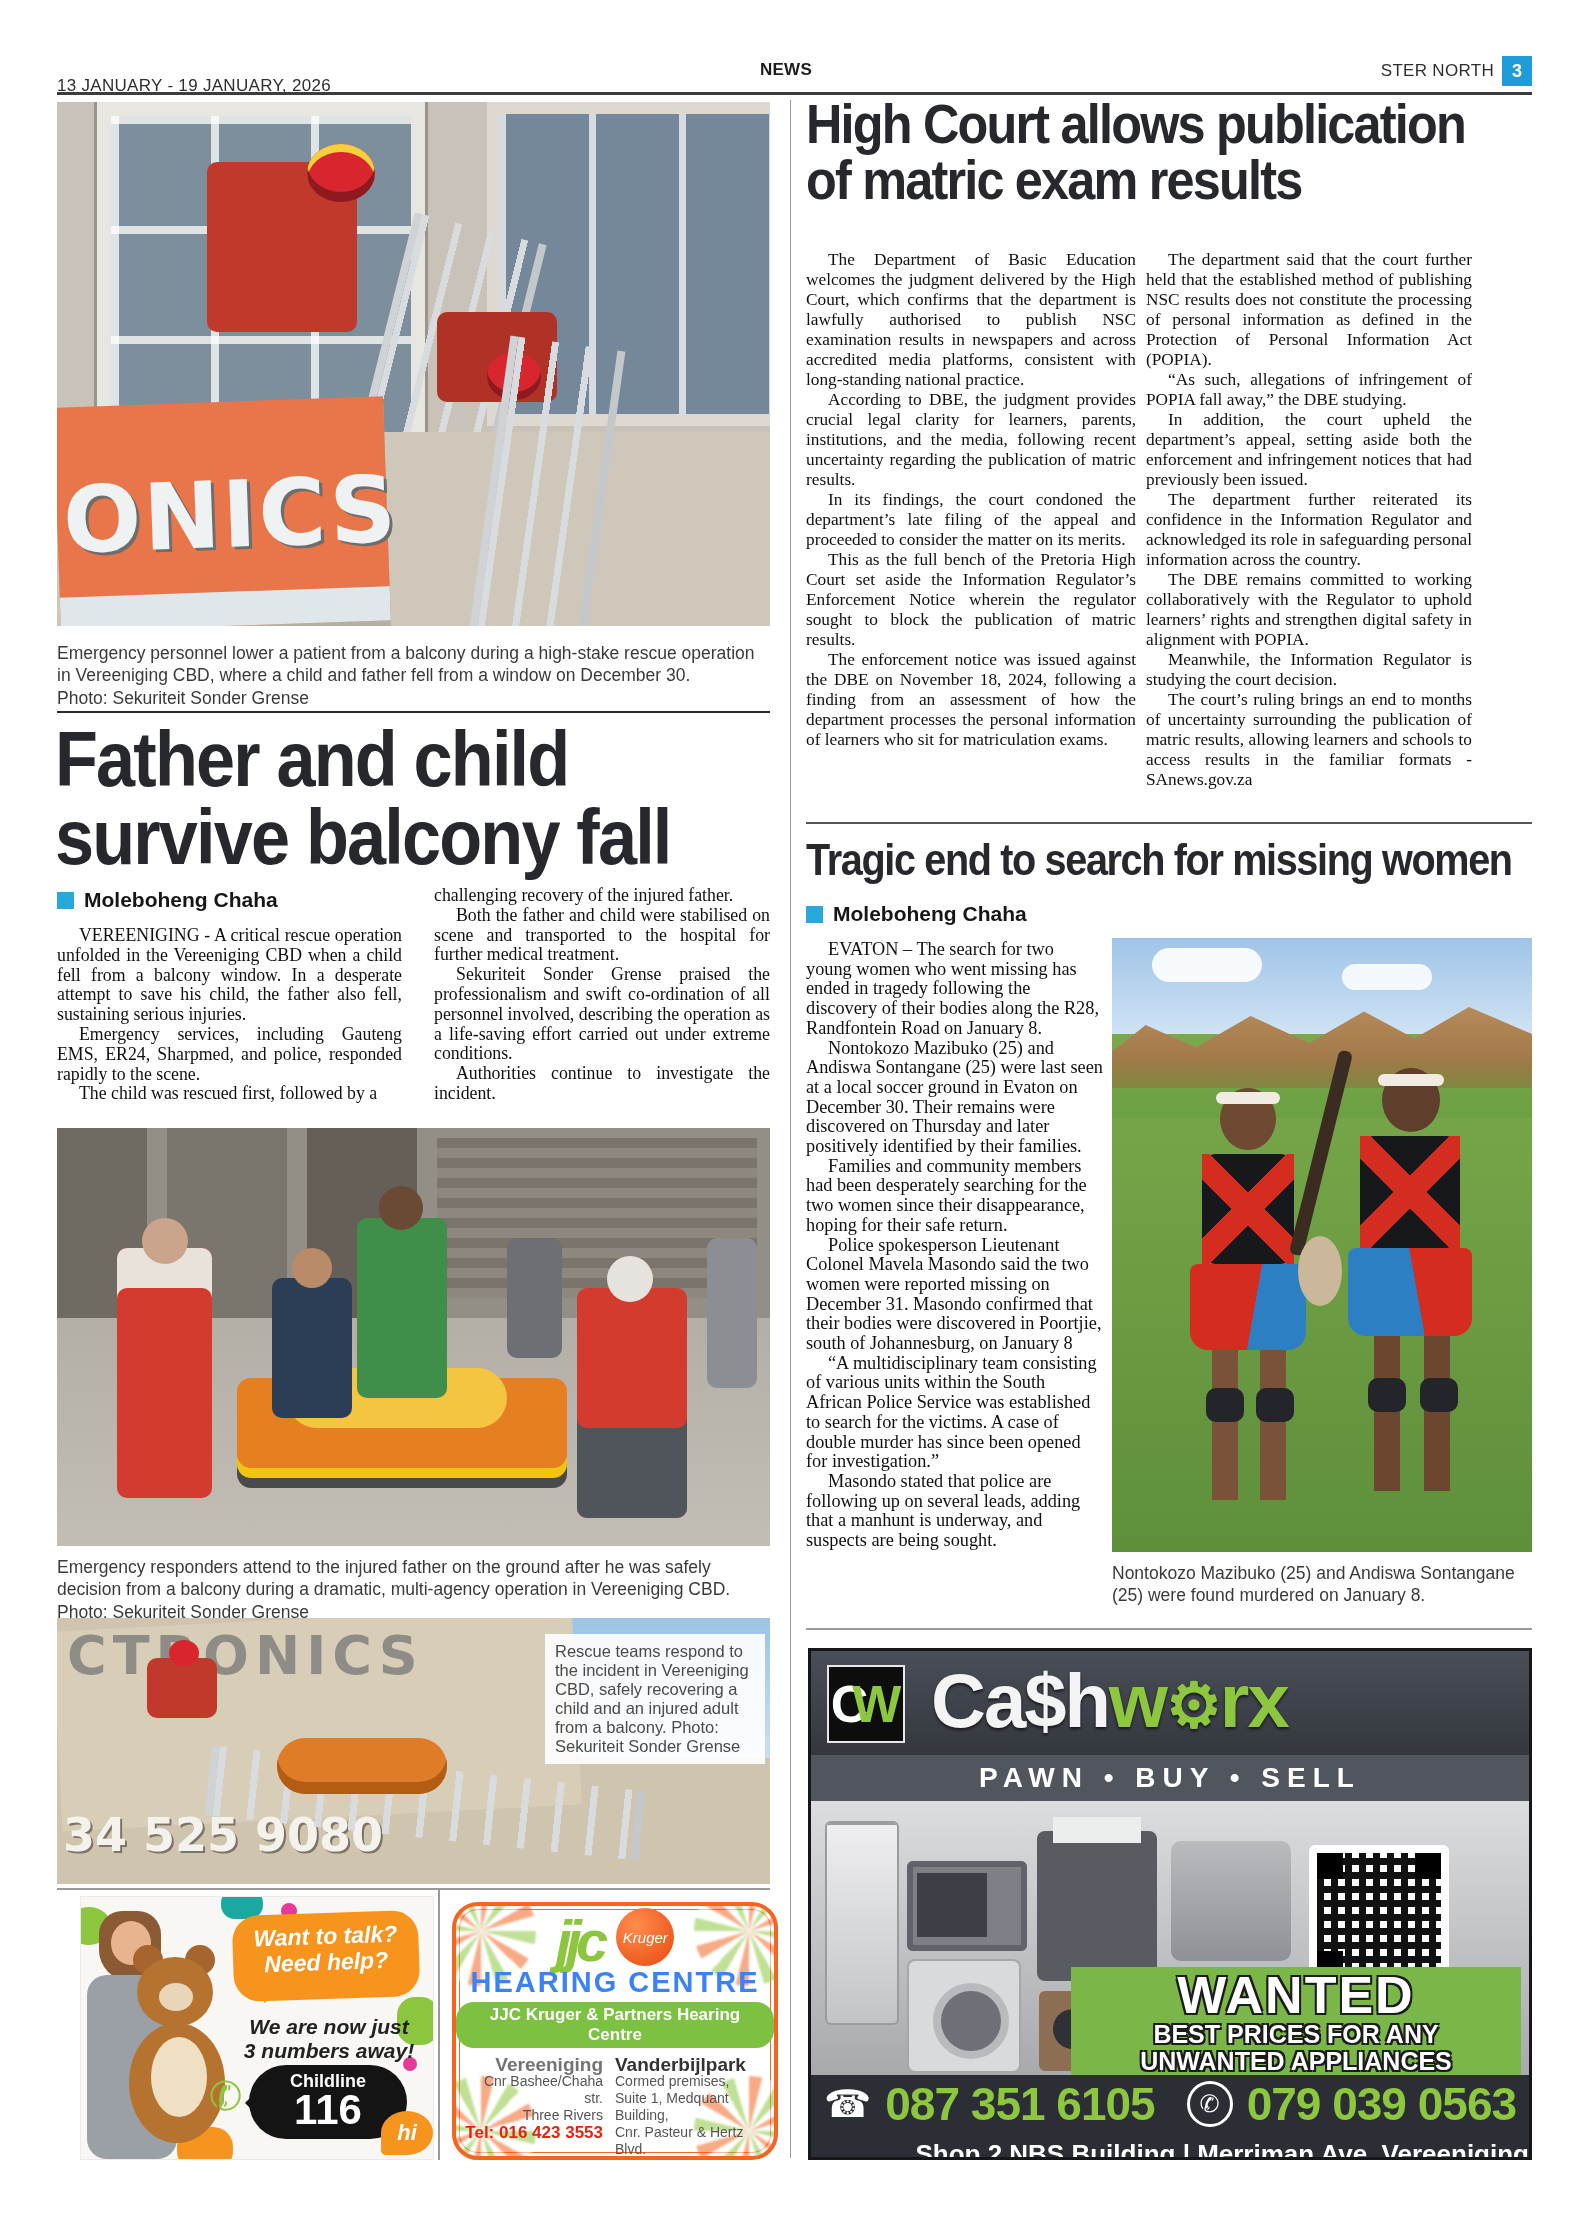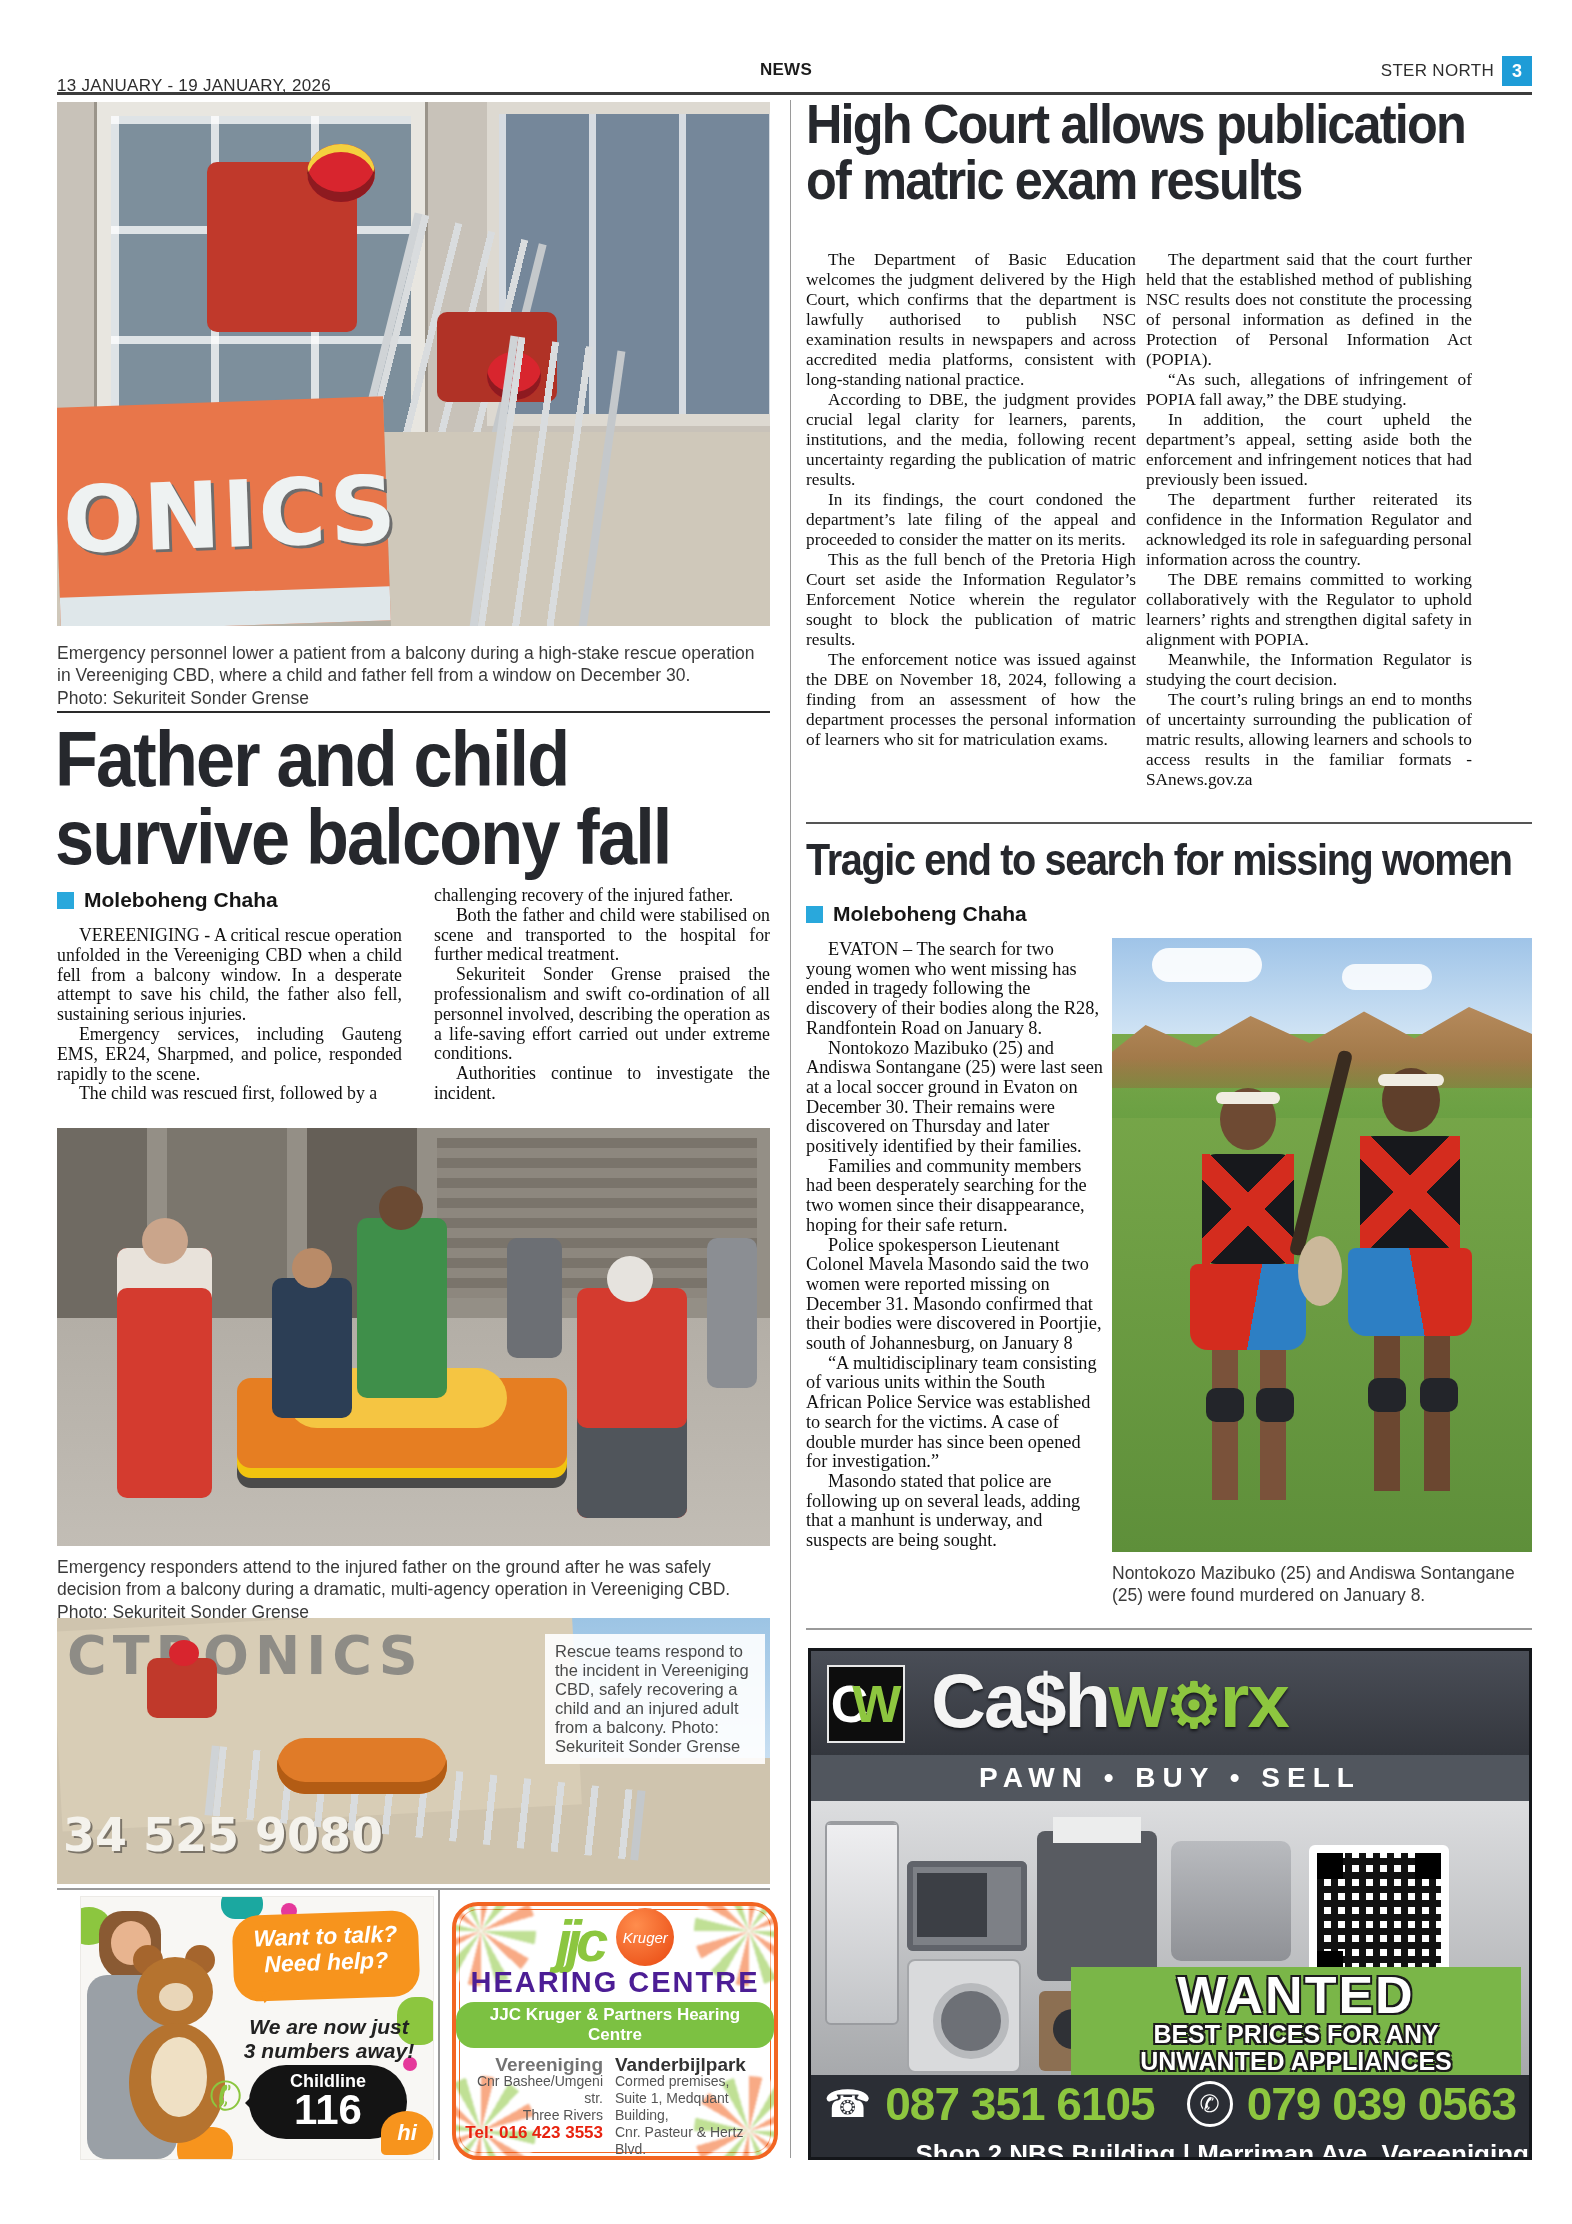--- a/index.html
+++ b/index.html
@@ -221,26 +221,26 @@
     <div class="jjc-corner" style="left:-30px;top:-30px;"></div>
     <div class="jjc-corner" style="right:-30px;top:-30px;"></div>
     <div class="jjc-corner" style="left:-30px;bottom:-30px;"></div>
     <div class="jjc-corner" style="right:-30px;bottom:-30px;"></div>
     <div style="position:relative;margin-top:2px;">
       <span class="jjc-logo" style="font-size:58px;">
         <span style="color:#8cc63f;">jjc</span>
       </span>
       <span style="display:inline-flex;align-items:center;justify-content:center;width:58px;height:58px;border-radius:50%;background:radial-gradient(circle at 35% 30%,#ff8d4d,#e8470f);color:#fff;font-style:italic;font-size:15px;vertical-align:18px;margin-left:4px;">Kruger</span>
     </div>
-    <div style="position:relative;color:#4c1d95;font-weight:bold;font-size:29px;letter-spacing:2px;margin-top:0;">HEARING CENTRE</div>
+    <div style="position:relative;color:#3b82f6;font-weight:bold;font-size:29px;letter-spacing:2px;margin-top:0;">HEARING CENTRE</div>
     <div class="jjc-pill" style="position:relative;font-size:17px;padding:3px 14px;margin-top:3px;">JJC Kruger &amp; Partners Hearing Centre</div>
     <div style="position:relative;display:flex;justify-content:center;gap:12px;margin-top:8px;font-size:14px;line-height:17px;">
       <div style="text-align:right;width:138px;">
         <div style="font-weight:bold;font-size:19px;color:#737373;">Vereeniging</div>
-        <div style="color:#555;">Cnr Bashee/Umgeni str.</div>
+        <div style="color:#555;">Cnr Bashee/Chaha str.</div>
         <div style="color:#555;">Three Rivers</div>
         <div style="color:#e8230f;font-weight:bold;font-size:17px;">Tel: 016 423 3553</div>
       </div>
       <div style="text-align:left;width:150px;">
         <div style="font-weight:bold;font-size:19px;color:#333;">Vanderbijlpark</div>
         <div style="color:#555;">Cormed premises,</div>
         <div style="color:#555;">Suite 1, Medquant Building,</div>
         <div style="color:#555;">Cnr. Pasteur &amp; Hertz Blvd.</div>
         <div style="color:#e8230f;font-weight:bold;font-size:17px;">Tel: 016 981 0328</div>
       </div>

